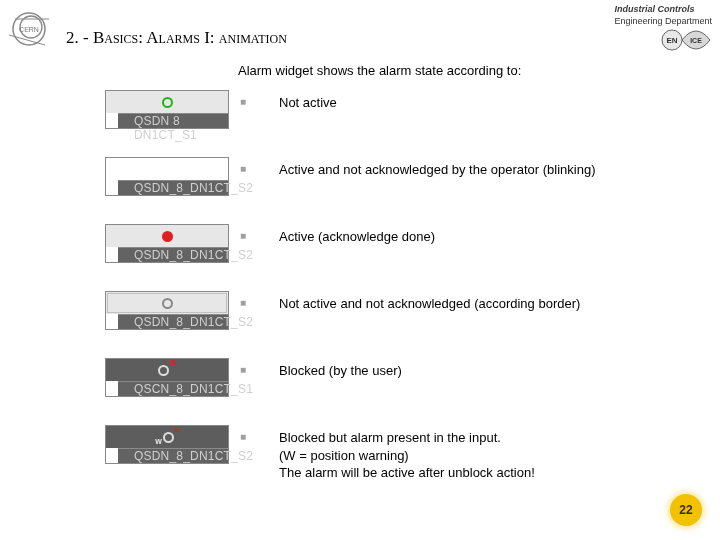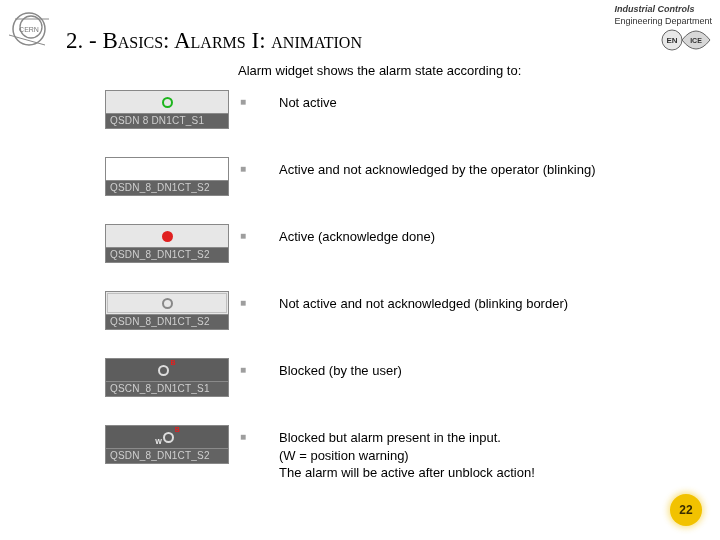--- a/index.html
+++ b/index.html
@@ -32,21 +32,21 @@
   }
   .enice {
     position: absolute;
     right: 8px; top: 28px;
     width: 52px; height: 24px;
   }
   .title {
     position: absolute;
     left: 66px; top: 28px;
     font-family: Georgia, 'Times New Roman', serif;
-    font-size: 23px;
+    font-size: 17px;
   }
   .smallcaps {
     font-variant: small-caps;
   }
   .subtitle {
     position: absolute;
     left: 238px; top: 63px;
     font-size: 13px;
   }
   .content {
@@ -74,25 +74,26 @@
     display: flex;
     align-items: center;
     justify-content: center;
     position: relative;
   }
   .widget-top.dark { background: #5d5d5d; }
   .widget-bot {
     height: 14px;
     background: #636363;
     color: #cfcfcf;
-    font-size: 10px;
+    font-size: 12px;
     line-height: 14px;
-    padding-left: 4px;
+    padding-left: 16px;
     letter-spacing: 0.2px;
     border-top: 1px solid #8a8a8a;
+    margin-left: 12px;
   }
   .bullet-col {
     width: 28px;
     flex-shrink: 0;
     padding-top: 6px;
     color: #9e9e9e;
     font-size: 10px;
     text-align: center;
   }
   .text-col {
@@ -212,21 +213,21 @@
   <div class="row">
     <div class="widget-col">
       <div class="widget">
         <div class="widget-top blinkborder">
             <div class="circle circ-gray"></div>
           </div>
         <div class="widget-bot">QSDN_8_DN1CT_S2</div>
       </div>
     </div>
     <div class="bullet-col">■</div>
-    <div class="text-col">Not active and not acknowledged (blinking border)</div>
+    <div class="text-col">Not active and not acknowledged (according border)</div>
   </div>
 
   <div class="row">
     <div class="widget-col">
       <div class="widget">
         <div class="widget-top dark">
           <div class="inner-wrap">
             <div class="circle circ-white"></div>
             <span class="sup sup-red">B</span>
           </div>

